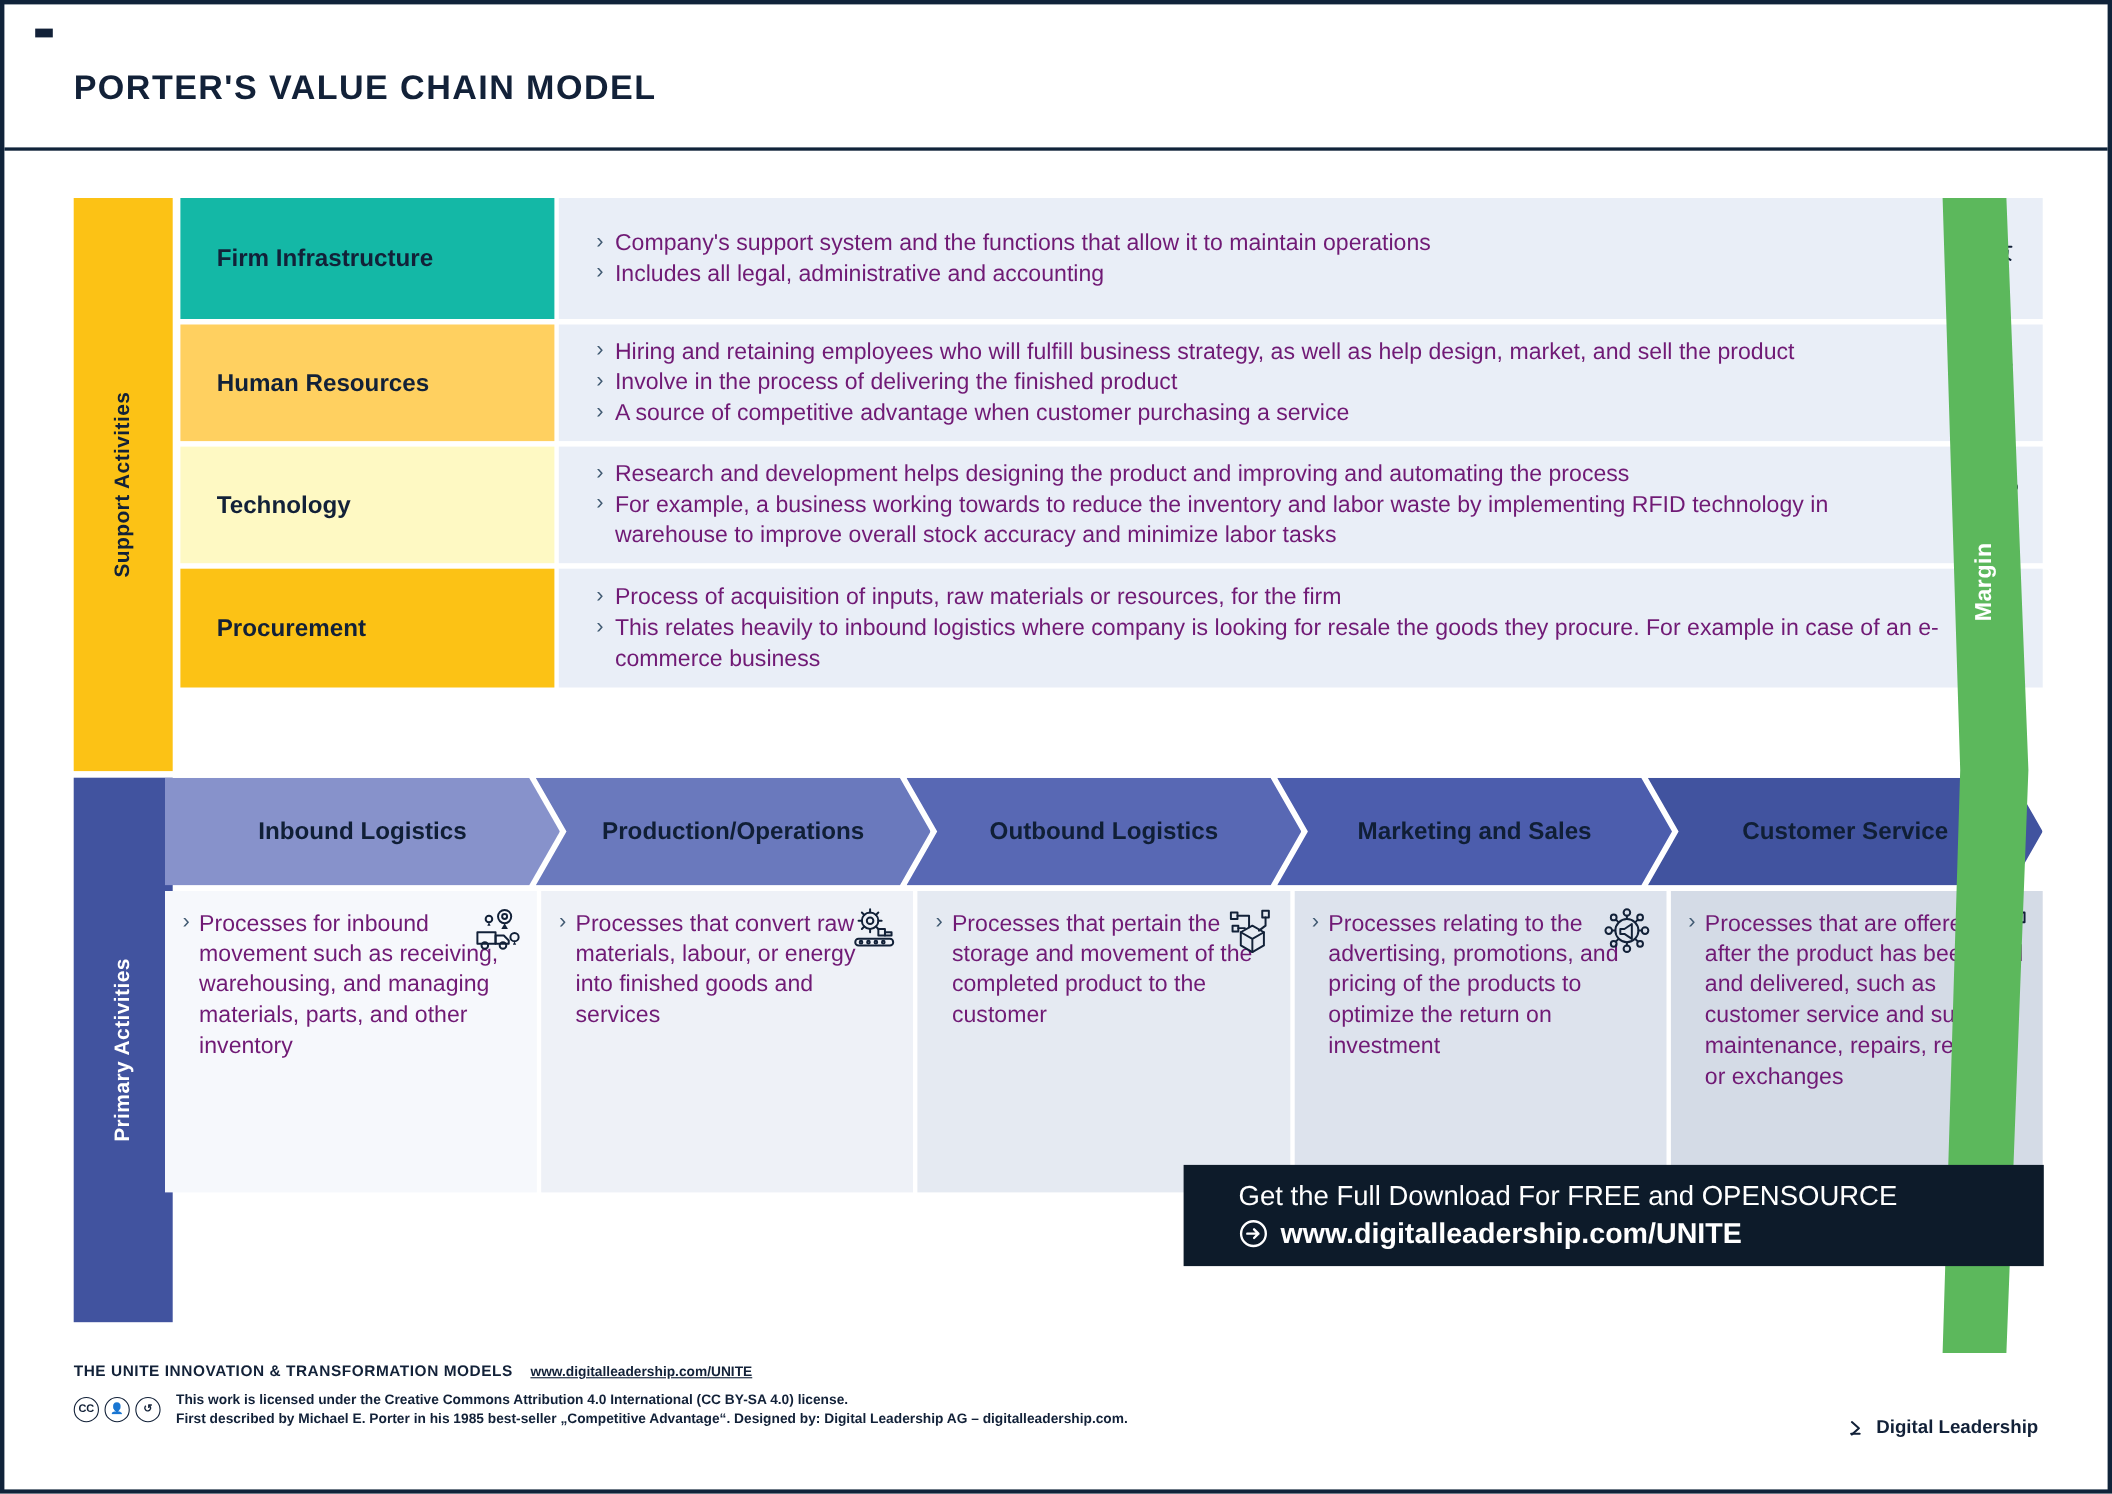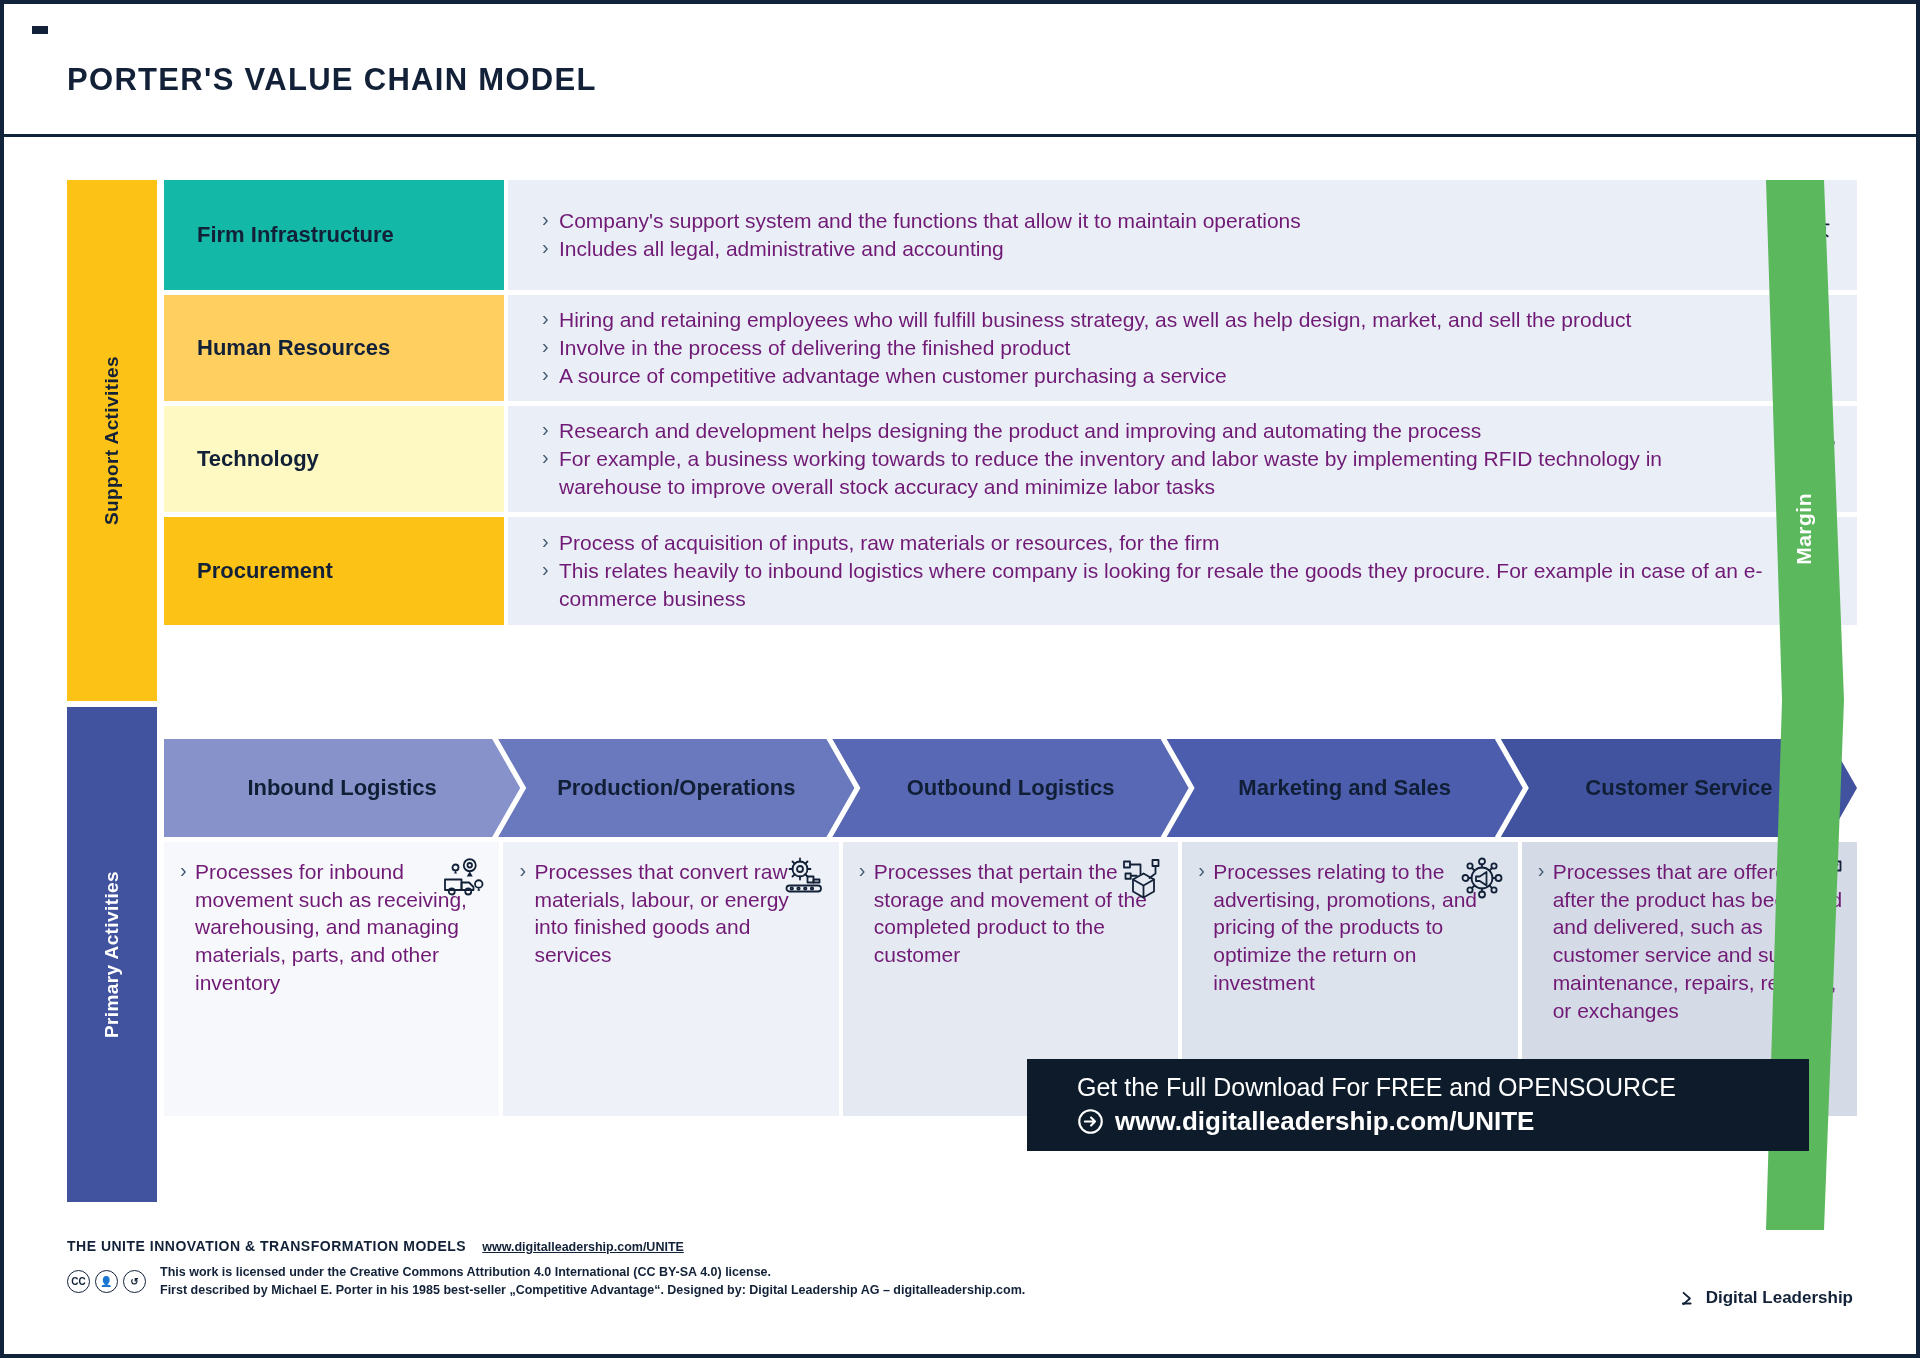--- a/index.html
+++ b/index.html
@@ -114,23 +114,22 @@
   .srow-2 { height: 106px; }
   .srow-2 .srow-name { background: #ffd060; }
   .srow-3 { height: 106px; }
   .srow-3 .srow-name { background: #fef9c3; }
   .srow-4 { height: 108px; }
   .srow-4 .srow-name { background: #fcc215; }
 
   
   .primary-block {
     position: absolute;
-    left: 97px; top: 527px; right: 0;
+    left: 83px; top: 527px; right: 0;
     height: 377px;
-    margin-top: 32px;
   }
   .chev-row {
     position: relative;
     height: 98px;
     display: flex;
   }
   .chev {
     position: relative;
     flex: 1;
     display: flex; align-items: center; justify-content: center;
@@ -200,21 +199,21 @@
     transform: rotate(180deg);
     color: #ffffff;
     font-weight: 700;
     font-size: 21px;
     letter-spacing: .5px;
   }
 
   
   .cta {
     position: absolute;
-    left: 1023px; top: 1055px;
+    left: 1072px; top: 1055px;
     width: 782px; height: 92px;
     background: #0d1b2a;
     padding: 13px 0 0 50px;
   }
   .cta-line1 {
     color: #ffffff; font-size: 25px; font-weight: 400;
     line-height: 1.2;
   }
   .cta-line2 {
     display: flex; align-items: center; gap: 11px;

